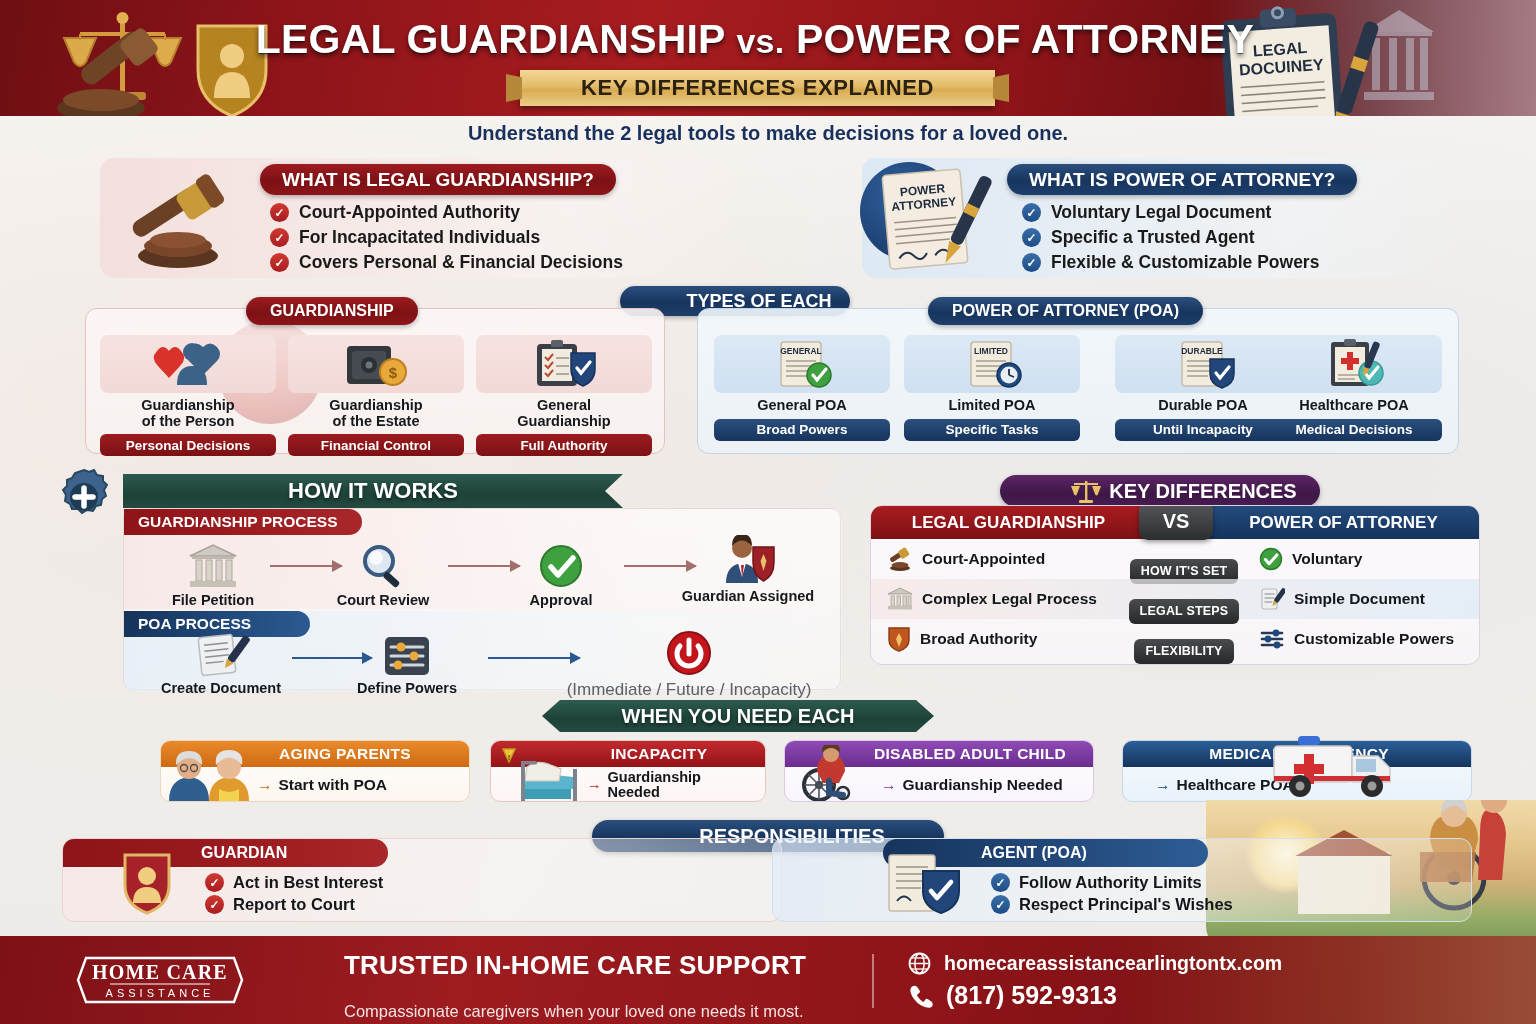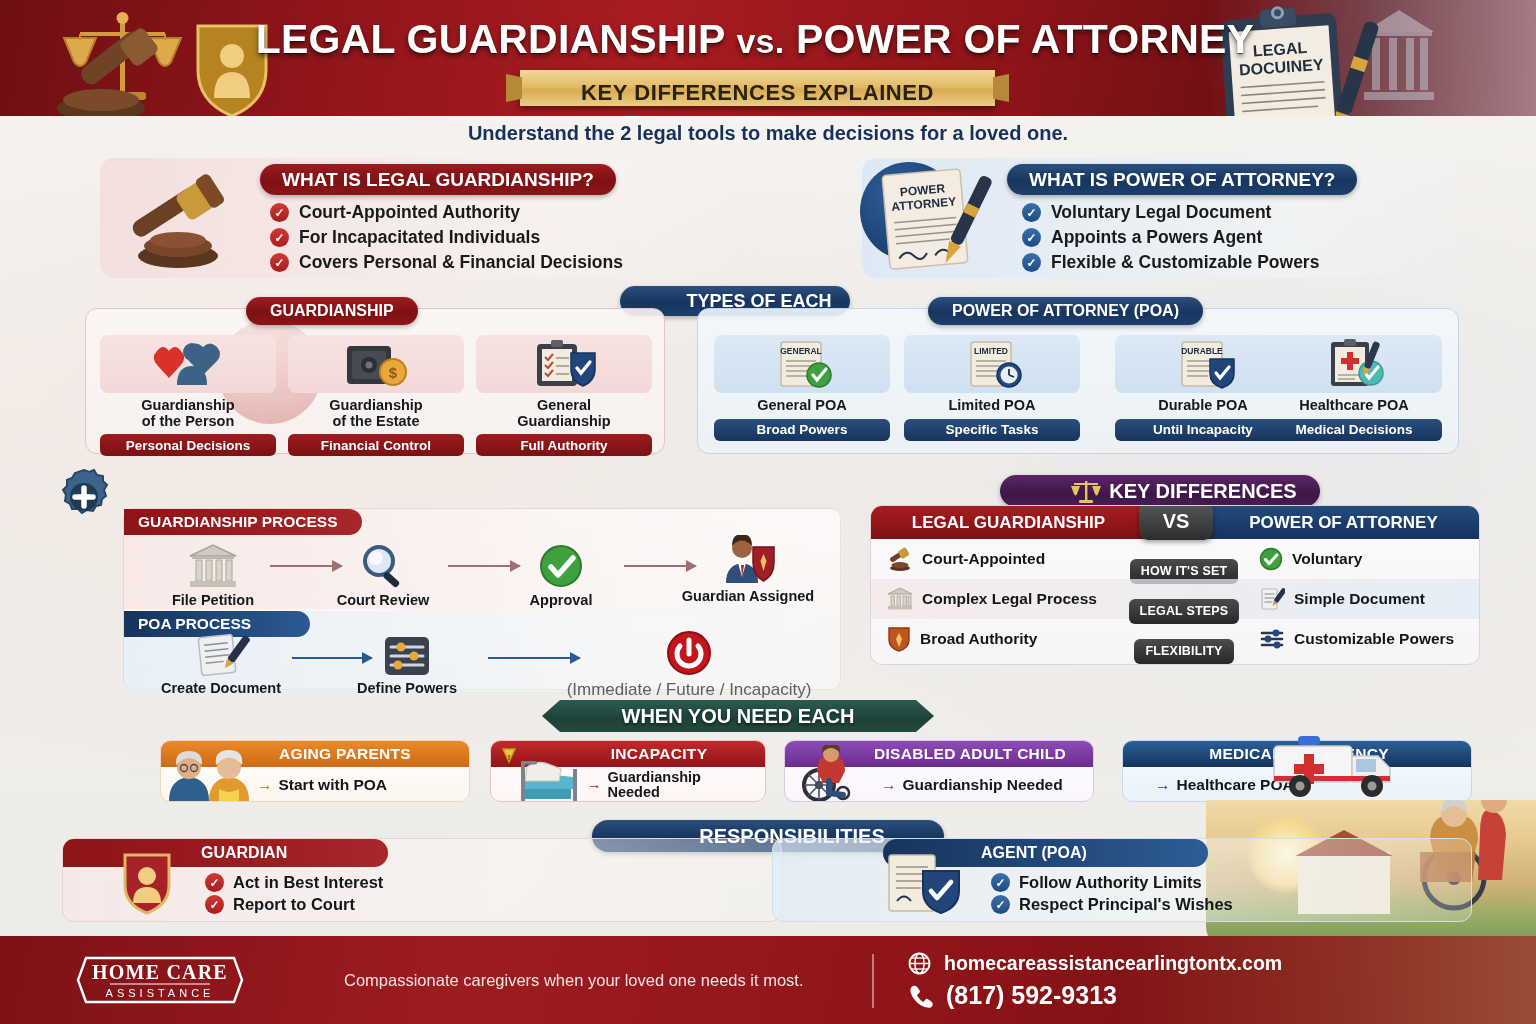--- a/index.html
+++ b/index.html
@@ -23,21 +23,21 @@
   .header:after{content:"";position:absolute;right:0;top:0;width:330px;height:116px;
     background:linear-gradient(90deg,rgba(120,20,22,0) 0%,rgba(170,180,195,0.40) 60%,rgba(200,210,222,0.55) 100%);}
   .hdr-ico-left{position:absolute;left:28px;top:4px;width:250px;height:118px;z-index:3;}
   .hdr-ico-right{position:absolute;right:100px;top:2px;width:230px;height:150px;z-index:3;}
   .hdr-title{position:absolute;left:255px;top:16px;width:1000px;text-align:center;
     font-size:41px;font-weight:700;color:#fff;letter-spacing:.2px;
     text-shadow:0 3px 5px rgba(0,0,0,.55), 0 1px 0 rgba(0,0,0,.5);z-index:4;}
   .hdr-title .small{font-size:34px;}
   .ribbon{position:absolute;left:520px;top:70px;width:475px;height:36px;z-index:4;
     background:linear-gradient(180deg,#f3d896 0%,#e3bc6a 45%,#d9ab51 55%,#eacd88 100%);
-    display:flex;align-items:flex-end;justify-content:center;
+    display:flex;align-items:center;justify-content:center;
     box-shadow:0 3px 7px rgba(0,0,0,.45);}
   .ribbon:before,.ribbon:after{content:"";position:absolute;top:4px;width:16px;height:28px;background:#b5883a;}
   .ribbon:before{left:-14px;clip-path:polygon(0 0,100% 12%,100% 88%,0 100%);}
   .ribbon:after{right:-14px;clip-path:polygon(100% 0,0 12%,0 88%,100% 100%);}
   .ribbon span{font-size:22px;font-weight:700;color:#2b2110;letter-spacing:.6px;}
   .subtitle{position:absolute;left:0;top:122px;width:1536px;text-align:center;
     font-size:20px;font-weight:700;color:#17305c;z-index:4;}
 
   
   .pill{display:inline-flex;align-items:center;justify-content:center;
@@ -329,21 +329,21 @@
       <div class="pill navy def-head">
         <span>WHAT IS POWER OF ATTORNEY?</span>
       </div>
       <ul class="def-list">
         <li>
           <span class="chk blue">✓</span>
           <span>Voluntary Legal Document</span>
         </li>
         <li>
           <span class="chk blue">✓</span>
-          <span>Appoints a Powers Agent</span>
+          <span>Specific a Trusted Agent</span>
         </li>
         <li>
           <span class="chk blue">✓</span>
           <span>Flexible &amp; Customizable Powers</span>
         </li>
       </ul>
     </div>
   </div>
 
   <div class="pill navy types-hdr">
@@ -503,20 +503,23 @@
       <div class="tlabel">Healthcare POA</div>
       <div class="tbadge">Medical Decisions</div>
     </div>
   </div>
 
   <svg class="gear" viewBox="0 0 58 58">
     <path d="M29 2 l5 2 l5 -2 l3 5 l6 1 l0 5 l4 4 l-3 5 l2 6 l-4 3 l-1 6 l-5 1 l-3 5 l-6 -1 l-5 3 l-4 -4 l-6 0 l-2 -5 l-5 -3 l1 -6 l-3 -5 l4 -4 l0 -6 l5 -2 l3 -5 Z" fill="#3d638c" stroke="#2a4761" stroke-width="2"></path>
     <circle cx="29" cy="29" r="14" fill="#1e3c55"></circle>
     <path d="M29 20 v18 M20 29 h18" stroke="#fff" stroke-width="5.5" stroke-linecap="round"></path>
   </svg>
+  <div class="hiw-banner">
+    <span>HOW IT WORKS</span>
+  </div>
 
   <div class="hiw-box">
     <div class="proc-band red"></div>
     <div class="proc-band blue"></div>
 
     <div class="proc-hdr red">
       <span>GUARDIANSHIP PROCESS</span>
     </div>
 
     <div class="step" style="left:14px;top:32px;width:150px;">
@@ -892,20 +895,21 @@
 
   <div class="footer">
     <svg class="logo" viewBox="0 0 168 64">
       <path d="M10 10 L158 10 L166 32 L158 54 L10 54 L2 32 Z" fill="none" stroke="#fff" stroke-width="2.4"></path>
       <text x="84" y="31" font-family="Liberation Serif, serif" font-size="20" font-weight="700" fill="#fff" text-anchor="middle" letter-spacing="1.2">HOME CARE</text>
       <line x1="34" y1="36" x2="134" y2="36" stroke="#fff" stroke-width="1"></line>
       <text x="84" y="49" font-family="Liberation Sans" font-size="11" fill="#fff" text-anchor="middle" letter-spacing="4">ASSISTANCE</text>
     </svg>
 
     <div class="ftag">
+      <div class="t1">TRUSTED IN-HOME CARE SUPPORT</div>
       <div class="t2">Compassionate caregivers when your loved one needs it most.</div>
     </div>
 
     <div class="fdiv"></div>
 
     <div class="fcon">
       <div class="fline one">
         <svg width="23" height="23" viewBox="0 0 23 23">
           <circle cx="11.5" cy="11.5" r="10" fill="none" stroke="#fff" stroke-width="1.8"></circle>
           <ellipse cx="11.5" cy="11.5" rx="4.6" ry="10" fill="none" stroke="#fff" stroke-width="1.5"></ellipse>

